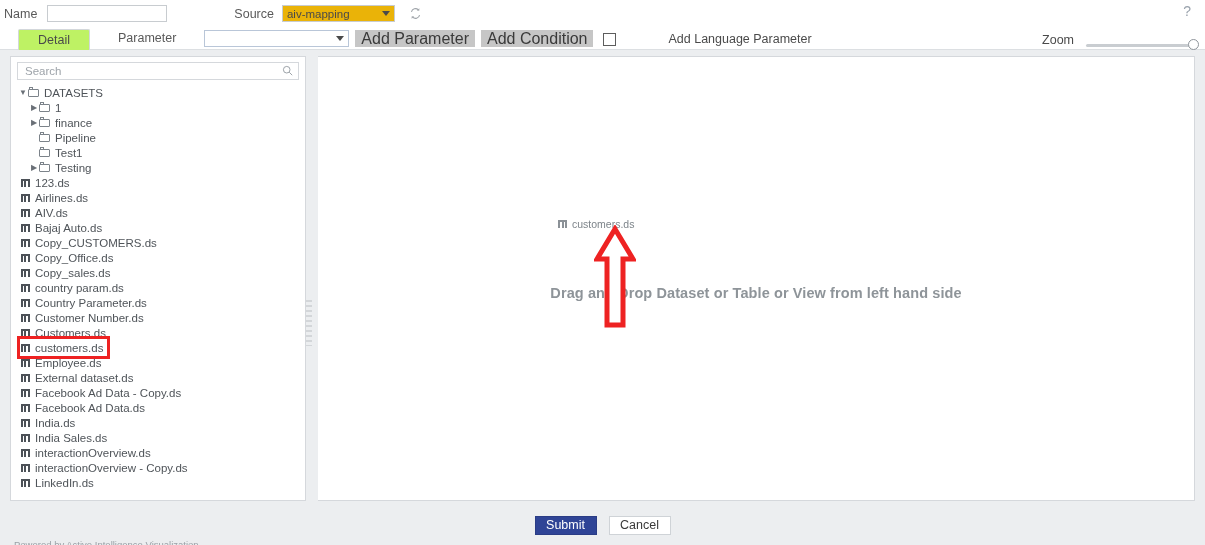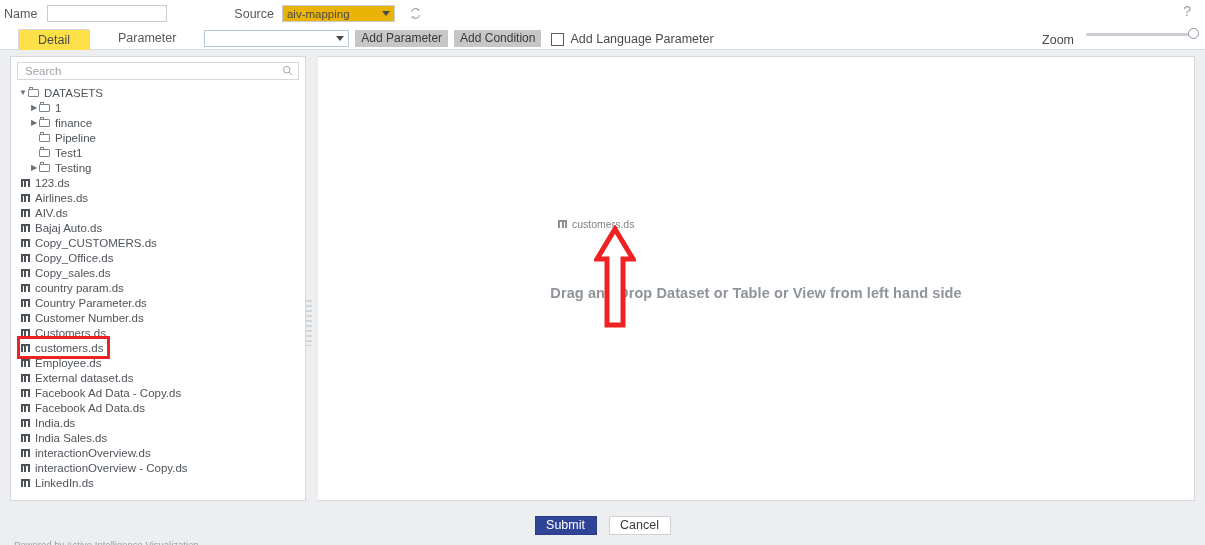--- a/index.html
+++ b/index.html
@@ -108,21 +108,21 @@
   .tab {
     width: 72px;
     height: 21px;
     display: flex;
     align-items: center;
     justify-content: center;
     font-size: 12.5px;
     color: #4a4a4a;
     border: 1px solid #d3d7db;
     border-bottom: none;
-    background: #fde047;
+    background: #bef264;
     box-sizing: border-box;
     position: relative;
     top: 1px;
     border-radius: 2px 2px 0 0;
   }
   .param-label { margin-left: 28px; margin-bottom: 4px; }
   .param-select {
     margin-left: 28px;
     margin-bottom: 2px;
     width: 145px;
@@ -136,47 +136,47 @@
   }
   .param-select .val { flex: 1; font-size: 11.5px; }
   .gbtn {
     margin-left: 6px;
     margin-bottom: 2px;
     height: 17px;
     background: #c6c6c6;
     border: none;
     color: #3a3a3a;
     font-family: "Liberation Sans", sans-serif;
-    font-size: 12px;
+    font-size: 16px;
     padding: 0 6px;
     line-height: 17px;
     cursor: pointer;
     white-space: nowrap;
   }
   .chkwrap {
     display: flex;
     align-items: center;
     margin-left: 10px;
     margin-bottom: 3px;
   }
   .chkbox {
     width: 11px; height: 11px;
     border: 1px solid #5d5d5d;
     background: #fff;
     display: inline-block;
     margin-right: 6px;
   }
-  .chklabel { font-size: 12.5px; color: #4a4a4a; }
+  .chklabel { font-size: 12.5px; color: #4a4a4a; margin-left: 46px; }
 
   .zoomwrap {
     position: absolute;
     right: 12px;
     bottom: 2px;
     display: flex;
-    align-items: flex-start;
+    align-items: flex-end;
   }
   .zoomlabel { font-size: 12.5px; color: #4a4a4a; margin-right: 12px; }
   .zoomtrack {
     width: 107px;
     height: 3px;
     background: #c9cdd1;
     border-radius: 2px;
     position: relative;
   }
   .zoomthumb {

